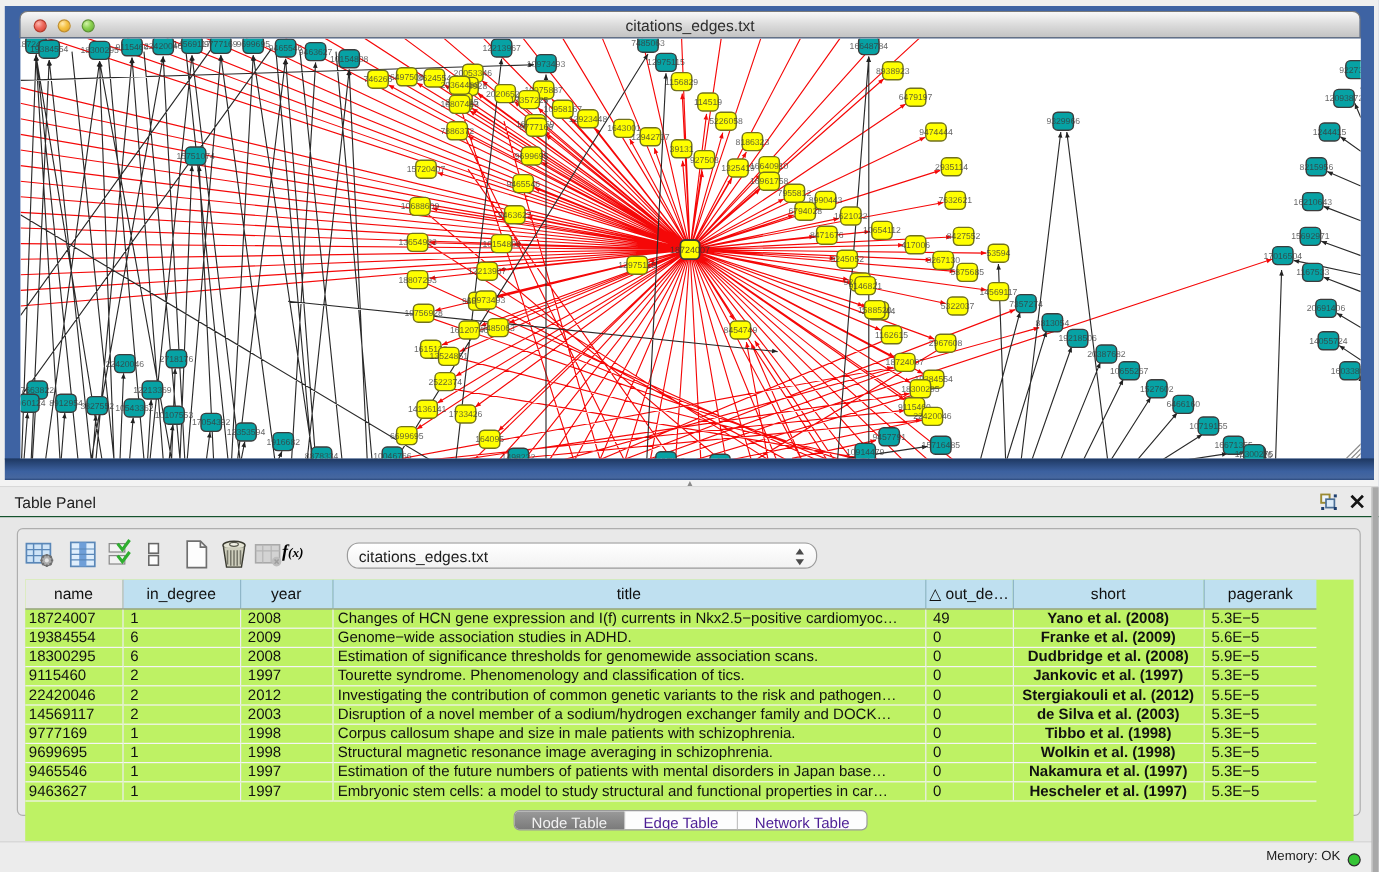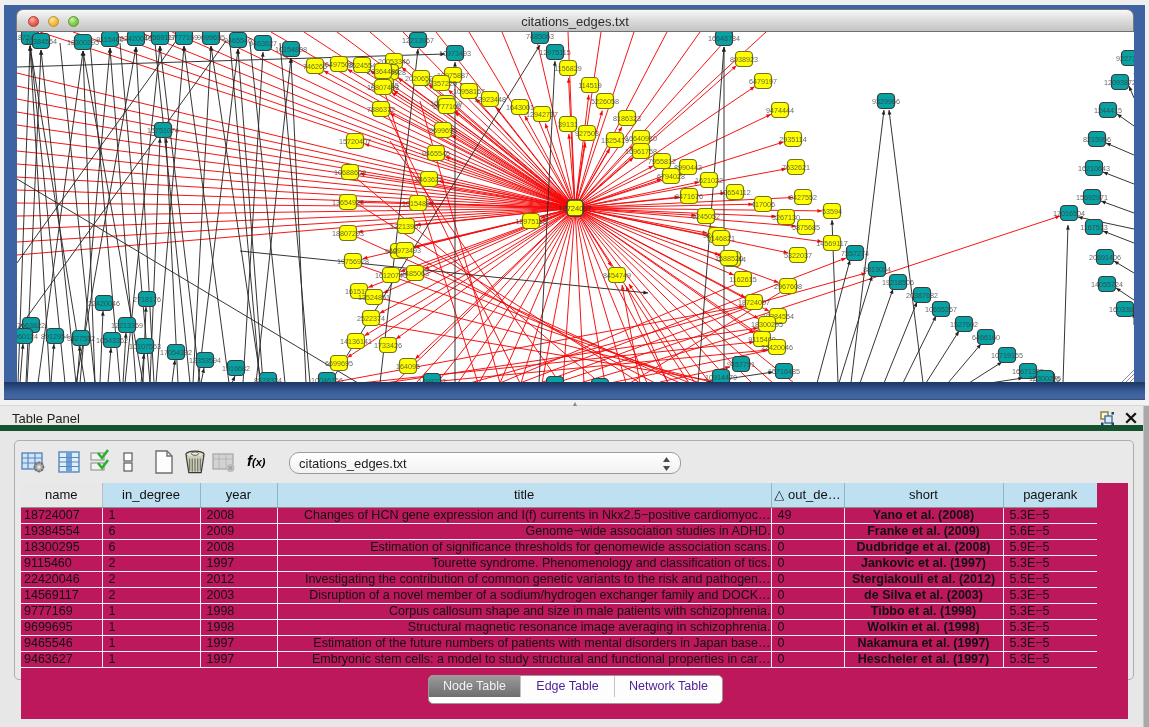--- a/index.html
+++ b/index.html
@@ -8,38 +8,38 @@
   background:linear-gradient(#1d3760,#3c61a0 60%,#46679f 90%,#2c4a7e); }
 #frame { position:absolute; left:16px; top:9px; width:1118px; height:373px; }
 #titlebar { position:absolute; left:0; top:0; width:1118px; height:22.5px;
   border-radius:7px 7px 0 0; background:linear-gradient(#f8f8f8,#d9d9d9 55%,#c3c3c3);
   border:1px solid #7a7a7a; border-bottom:1px solid #6f6f6f; }
 #titlebar .t { position:absolute; width:100%; text-align:center; top:4px; font-size:13px; color:#2d2d2d; }
 .tl { position:absolute; top:6px; width:11px; height:11px; border-radius:50%; }
 #view { position:absolute; left:1px; top:22.5px; width:1117px; height:350.5px; background:#fff; overflow:hidden; }
 #divider { position:absolute; left:0; top:400px; width:1149px; height:6px; background:#f3f3f3; border-bottom:1px solid #d8d8d8; }
 #panel { position:absolute; left:0; top:406px; width:1149px; height:321px; background:#e7e7e7; }
-#phead { position:absolute; left:0; top:0; width:1149px; height:25px; background:#eaeaea; border-bottom:6px solid #14532d; }
+#phead { position:absolute; left:0; top:0; width:1149px; height:25px; background:#eaeaea; border-bottom:1px solid #14532d; }
 #phead .t { position:absolute; left:12px; top:5px; font-size:13px; color:#1e1e1e; }
 #pbody { position:absolute; left:14px; top:34px; width:1120px; height:240px; background:#e9e9e9; border:1px solid #aeaeae; border-radius:5px; }
 #toolbar { position:absolute; left:0; top:8px; height:28px; width:280px; }
 .icon { position:absolute; top:0; }
 #dropdown { position:absolute; left:274px; top:11px; width:392px; height:22px; background:linear-gradient(#ffffff,#f2f2f2); border:1px solid #9b9b9b; border-radius:10px; }
 #dropdown .t { position:absolute; left:9px; top:3px; font-size:13px; color:#1d1d1d; }
-#tablewrap { position:absolute; left:6px; top:42px; width:1107px; height:236px; background:#be185d; overflow:hidden; }
+#tablewrap { position:absolute; left:6px; top:42px; width:1107px; height:236px; background:#bef264; overflow:hidden; }
 table { border-collapse:collapse; table-layout:fixed; width:1076px; font-size:12.5px; color:#111; }
 th { height:24px; background:#bfe0f0; font-weight:normal; font-size:13px; border-left:1px solid #8fb6c8; border-bottom:1px solid #8f8f8f; padding:0; }
 th.c0 { background:#e8e8e8; border-left:none; border-right:1px solid #bcbcbc; }
 td { height:16px; padding:0 0 0 6px; white-space:nowrap; overflow:hidden; border-left:1px solid #ededf2; border-bottom:1px solid #f4f4f6; }
 td.c0 { border-left:none; padding-left:3px; }
-td.c3 { padding-left:4px;text-align:right; }
+td.c3 { padding-left:4px; }
 .c0 { width:81px; } .c1 { width:98px; } .c2 { width:77px; } .c3 { width:494px; }
 .c4 { width:73px; } .c5 { width:159px; } .c6 { width:94px; }
 td.c5 { text-align:center; padding:0;font-weight:bold; }
-#tabs { position:absolute; left:428px; top:269px; width:295px; height:29px; border:1px solid #9a9a9a; border-radius:5px; background:#fdfdfd; overflow:hidden; font-size:12.5px; }
+#tabs { position:absolute; left:428px; top:269px; width:295px; height:17px; border:1px solid #9a9a9a; border-radius:5px; background:#fdfdfd; overflow:hidden; font-size:12.5px; }
 #tabs .seg { float:left; height:21px; line-height:20px; text-align:center; color:#4c1d95; }
 #tabs .sel { background:linear-gradient(#9a9a9a,#6e6e6e); color:#f2f2f2; }
 #status { position:absolute; left:0; top:295px; width:1149px; height:26px; background:#ececec; border-top:1px solid #d4d4d4; }
 #status .t { position:absolute; right:32px; top:6px; font-size:11px; color:#1a1a1a; }
 #memdot { position:absolute; right:15px; top:9px; width:11px; height:11px; border-radius:50%; background:#35c435; border:1.5px solid #2c2c2c; }
 .icon { display:inline-block; vertical-align:top; }
 </style></head>
 <body>
 <div id="desktop">
   <div id="bluebg"></div>
@@ -562,21 +562,21 @@
         <ellipse cx="12" cy="4.6" rx="3.6" ry="1.7" fill="#f2f2e6" stroke="#55554a"></ellipse>
         <path d="M3.2 7 L5.8 23.6 h12.4 L20.8 7" fill="#cfcfbd" stroke="#3a3a30" stroke-width="1.2"></path>
         <path d="M6.6 9.5 v12 M9.3 9.5 v13 M12 9.5 v13 M14.7 9.5 v13 M17.4 9.5 v12" stroke="#77776a" stroke-width="1.3"></path>
       </svg>
       <svg class="icon" style="left:196px" width="26" height="26" viewBox="0 0 26 26">
         <rect x="2" y="5" width="20" height="15" fill="#d3d3d3" stroke="#a8a8a8" stroke-width="1.3"></rect>
         <path d="M2 10 h20 M8 5 v15 M15 5 v15" stroke="#b5b5b5"></path>
         <circle cx="19.5" cy="19" r="4" fill="#bdbdbd"></circle>
         <path d="M17.8 17.3 l3.4 3.4 M21.2 17.3 l-3.4 3.4" stroke="#9d9d9d" stroke-width="1.2"></path>
       </svg>
-      <span style="font-family:Liberation Sans, sans-serif;font-style:italic;font-weight:bold;font-size:15px;position:absolute;left:232px;top:3px">f<span style="font-size:11px">(x)</span></span>
+      <span style="font-family:Liberation Serif, serif;font-style:italic;font-weight:bold;font-size:15px;position:absolute;left:220px;top:3px">f<span style="font-size:11px">(x)</span></span>
     </div>
     <div id="dropdown">
         <div class="t">citations_edges.txt</div>
       <svg style="position:absolute;right:9px;top:3px" width="9" height="16" viewBox="0 0 9 16">
         <path d="M4.5 1 L8 6 H1 Z" fill="#4a4a4a"></path>
           <path d="M4.5 15 L8 10 H1 Z" fill="#4a4a4a"></path>
       </svg>
     </div>
     <div id="tablewrap">
       <table>
@@ -683,13 +683,17 @@
       </tbody>
         </table>
     </div>
   </div>
   <div id="tabs">
     <div class="seg sel" style="width:91px">Node Table</div>
     <div class="seg" style="width:94px;border-left:1px solid #c2c2c2">Edge Table</div>
     <div class="seg" style="width:108px;border-left:1px solid #c2c2c2">Network Table</div>
   </div>
   <div style="position:absolute;right:0;top:0;width:6px;height:321px;background:#a9a9a9;border-left:1px solid #c6c6c6;z-index:5"></div>
+    <div id="status">
+      <div class="t">Memory: OK</div>
+      <div id="memdot"></div>
+    </div>
 </div>
 
 </body></html>

